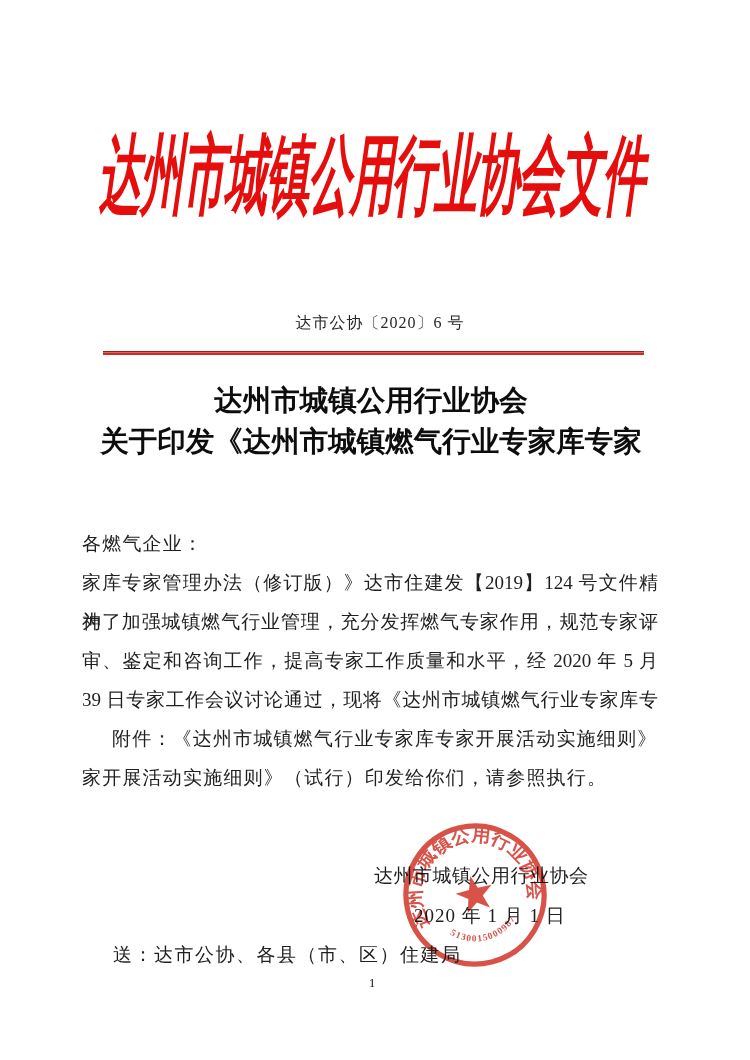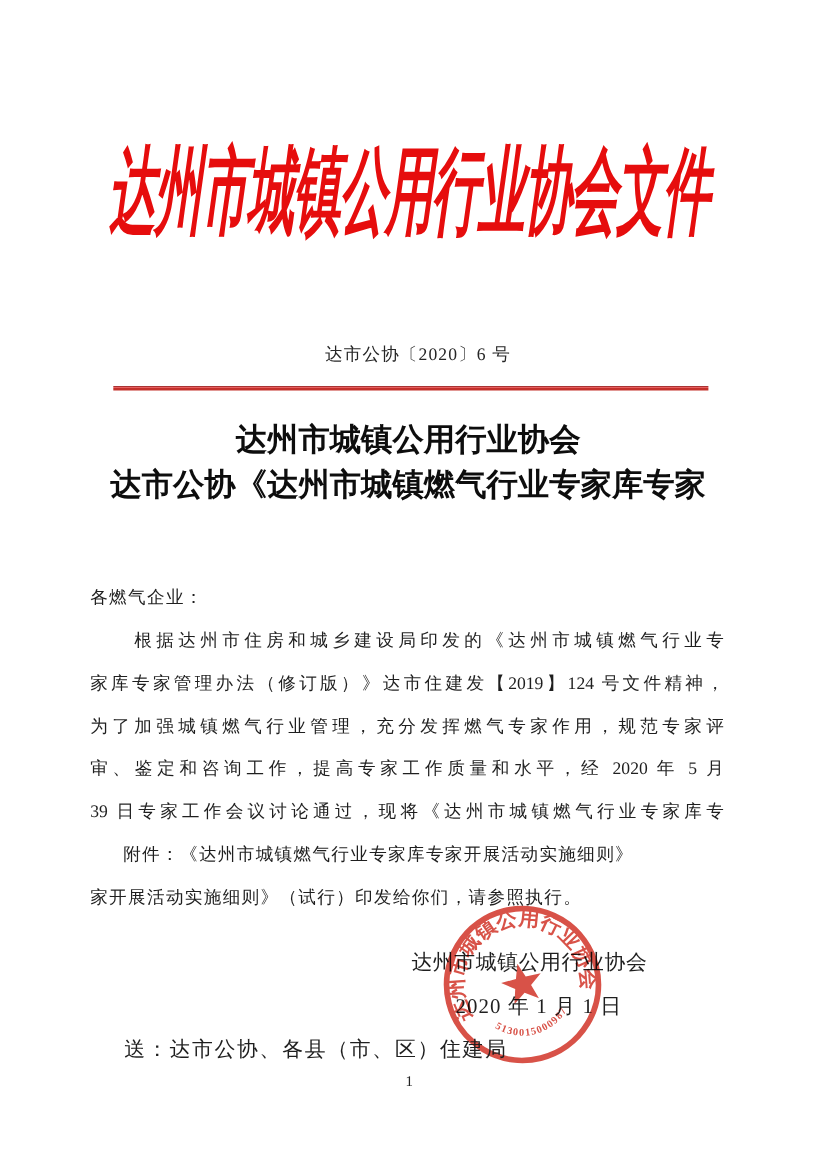--- a/index.html
+++ b/index.html
@@ -20,21 +20,21 @@
   
   .rule{position:absolute;top:351px;left:103px;width:541px;height:4px;
        background:linear-gradient(to bottom,#9f1d1d 0 1px,#e86060 1px 2px,#c3302a 2px 4px);}
 
   
   .title{position:absolute;top:380px;left:0;width:742px;text-align:center;
        font-size:28.5px;line-height:41px;font-weight:bold;color:#0d0d0d;white-space:nowrap;}
 
   
   .body-block{position:absolute;top:524px;left:82px;width:576px;
-       font-size:16px;line-height:39px;color:#1f1f1f;}
+       font-size:19px;line-height:39px;color:#1f1f1f;}
   .bline{height:39px;white-space:nowrap;letter-spacing:1.2px;}
   .bline.just{white-space:normal;letter-spacing:normal;text-align:justify;text-align-last:justify;}
   .indent2{text-indent:40px;}
   .indent15{text-indent:30px;}
 
   .abs{position:absolute;white-space:nowrap;font-size:19px;line-height:24px;color:#1f1f1f;}
   .sig-org{left:374px;top:864px;letter-spacing:0.5px;}
   .sig-date{left:414px;top:904px;letter-spacing:1px;}
   .dist{left:113px;top:943px;letter-spacing:1.5px;}
   .pagenum{left:0;top:971px;width:744px;text-align:center;font-size:13.5px;color:#222;}
@@ -52,26 +52,25 @@
   <div class="banner">
     <span>达州市城镇公用行业协会文件</span>
   </div>
 
   <div class="docnum">达市公协〔2020〕6 号</div>
 
   <div class="rule"></div>
 
   <div class="title">
     <div>达州市城镇公用行业协会</div>
-    <div>达市公协《达州市城镇燃气行业专家库专家</div>
+    <div>关于印发《达州市城镇燃气行业专家库专家</div>
   </div>
 
   <div class="body-block">
     <div class="bline">各燃气企业：</div>
-    <div class="bline just indent2">根据达州市住房和城乡建设局印发的《达州市城镇燃气行业专</div>
     <div class="bline just">家库专家管理办法（修订版）》达市住建发【2019】124 号文件精神，</div>
     <div class="bline just">为了加强城镇燃气行业管理，充分发挥燃气专家作用，规范专家评</div>
     <div class="bline just">审、鉴定和咨询工作，提高专家工作质量和水平，经 2020 年 5 月</div>
     <div class="bline just">39 日专家工作会议讨论通过，现将《达州市城镇燃气行业专家库专</div>
     <div class="bline indent15">附件：《达州市城镇燃气行业专家库专家开展活动实施细则》</div>
     <div class="bline">家开展活动实施细则》（试行）印发给你们，请参照执行。</div>
   </div>
 
   <div class="abs sig-org">达州市城镇公用行业协会</div>
   <div class="abs sig-date">2020 年 1 月 1 日</div>

